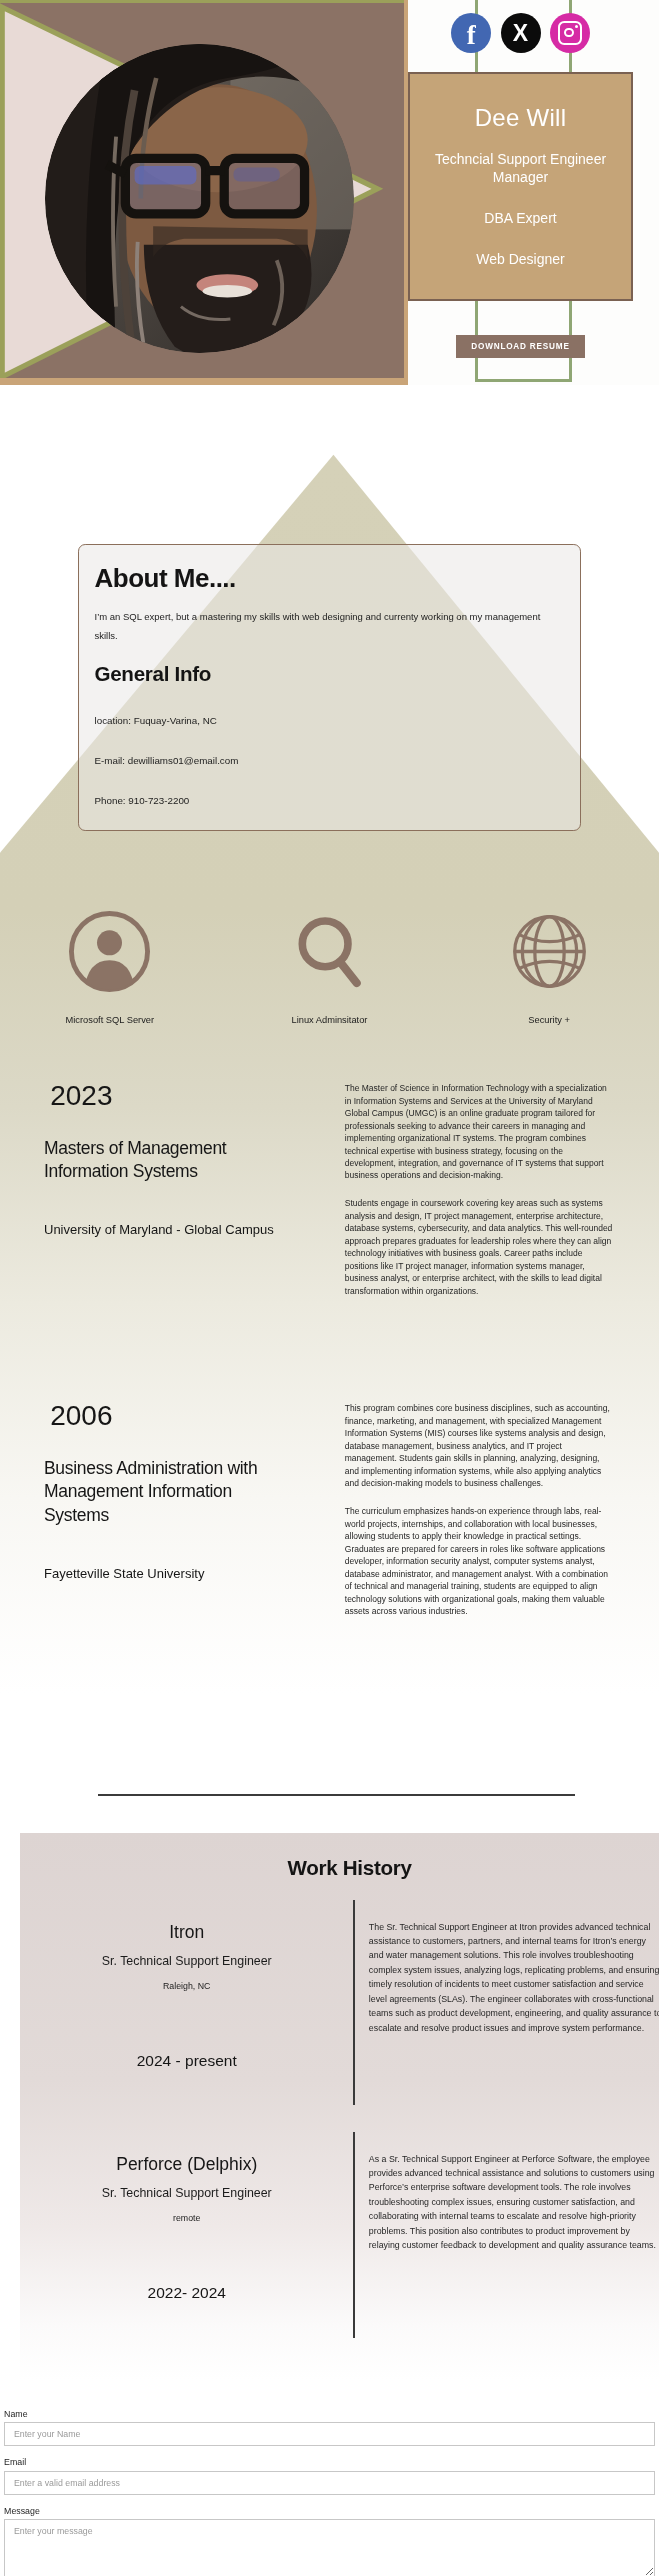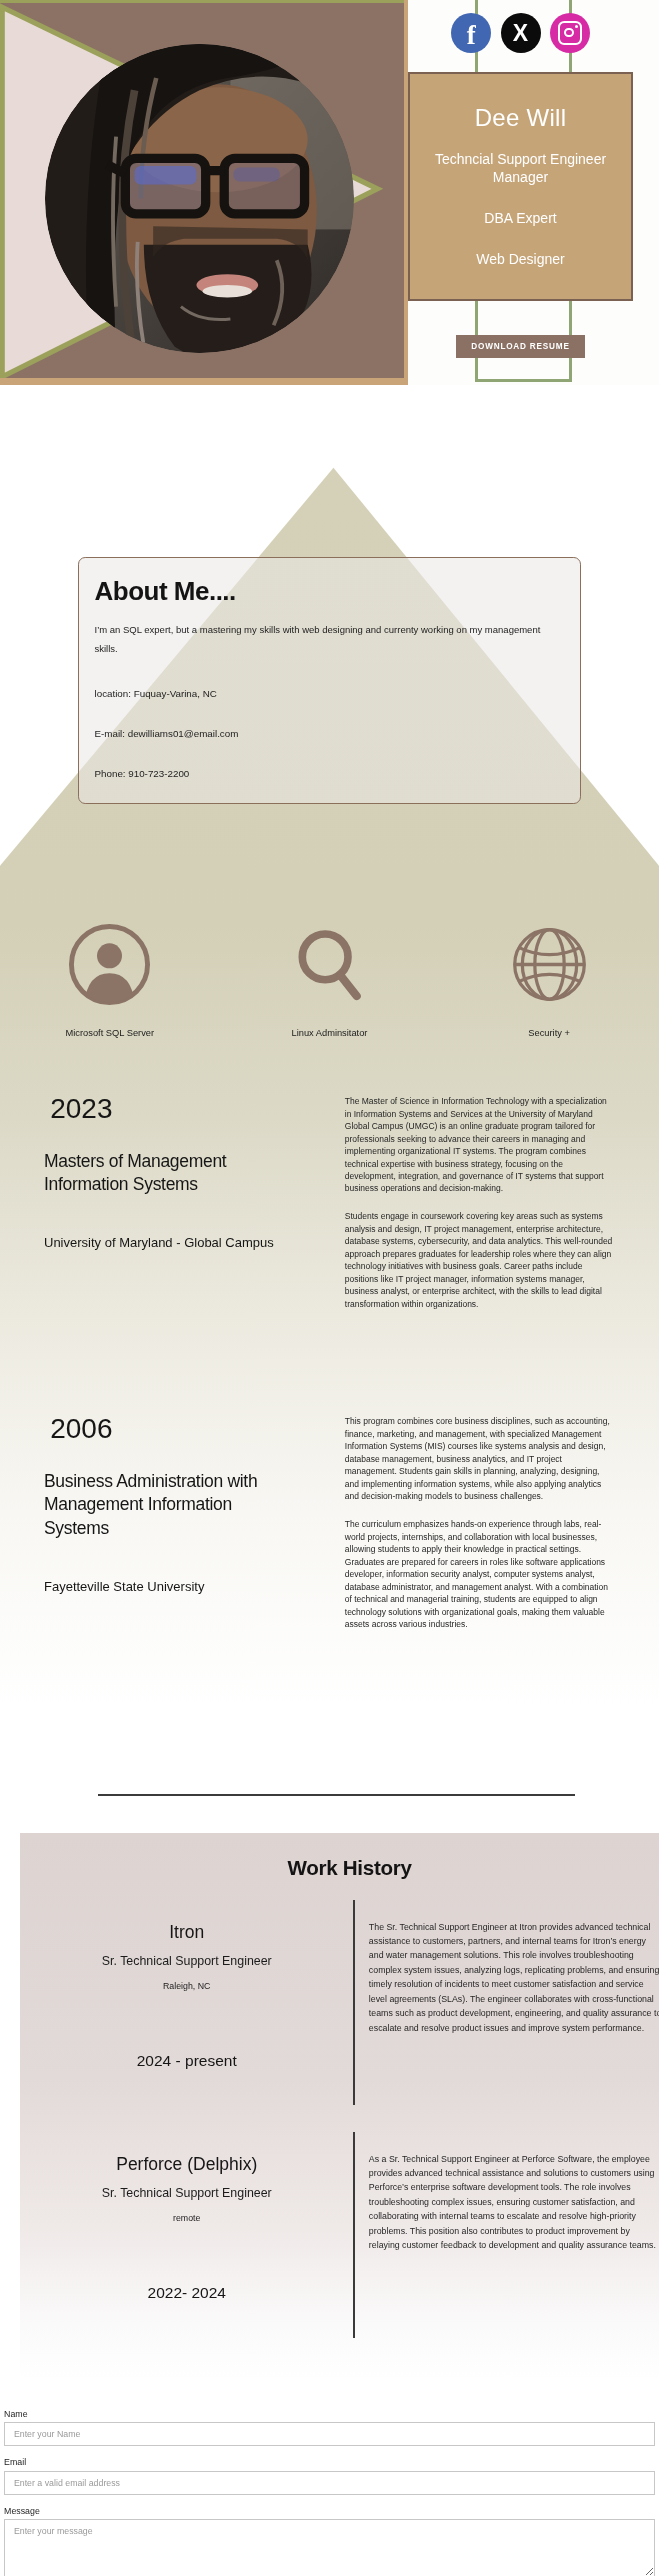--- a/index.html
+++ b/index.html
@@ -36,21 +36,21 @@
   .hero-name{font-size:24px;font-weight:500;margin-top:30px;letter-spacing:0.3px;}
   .hero-sub1{font-size:14px;margin:17.5px 19.6px 0;line-height:1.3;}
   .hero-sub2{font-size:14px;margin-top:24px;}
   .hero-sub3{font-size:14px;margin-top:25px;}
 
   .ribbon{position:absolute;left:67px;top:301px;width:97px;height:81px;border-left:3.1px solid #8fa674;border-right:3.1px solid #8fa674;border-bottom:3.1px solid #8fa674;}
   .download-btn{position:absolute;left:48px;top:335px;width:129px;height:23px;background:#8a7164;border:none;color:#fff;
     font-family:"Liberation Sans",sans-serif;font-size:8.2px;font-weight:700;letter-spacing:0.8px;cursor:pointer;z-index:3;}
 
   
-  .tri-section{position:absolute;left:0;top:394px;width:659px;height:1396px;}
+  .tri-section{position:absolute;left:0;top:381px;width:659px;height:1396px;}
   .tri-bg{position:absolute;left:0;top:0;right:0;bottom:0;
     clip-path:polygon(50.6% 5.28%, 100% 33.8%, 100% 100%, 0% 100%, 0% 33.8%);
     background:linear-gradient(180deg,#d5d1b8 5%,#d4d0b7 38%,#dcd9c7 52%,#eceadf 66%,#f8f7f3 80%,#ffffff 94%);}
 
   .about-card{position:absolute;left:78px;top:163px;width:503px;min-height:242px;background:rgba(233,232,230,0.55);
     border:1px solid #8b6f5b;border-radius:7.2px;padding:17.5px 15.5px 24px;z-index:2;}
   .about-title{font-size:26px;font-weight:600;color:#141414;letter-spacing:-0.5px;}
   .about-para{font-size:9.5px;line-height:2.05;color:#1d1d1d;margin-top:13.4px;max-width:479px;}
   .gi-title{font-size:20.6px;font-weight:600;color:#141414;margin-top:16.5px;letter-spacing:-0.3px;}
   .gi-row{font-size:9.8px;color:#1d1d1d;margin-top:29px;}
@@ -182,20 +182,21 @@
       <button class="download-btn">DOWNLOAD RESUME</button>
     </div>
   </div>
 
   <div class="tri-section">
     <div class="tri-bg"></div>
 
     <div class="about-card">
       <div class="about-title">About Me....</div>
       <div class="about-para">I’m an SQL expert, but a mastering my skills with web designing and currenty working on my management skills.</div>
+      <div class="gi-title">General Info</div>
       <div class="gi-row">location: Fuquay-Varina, NC</div>
       <div class="gi-row">E-mail: dewilliams01@email.com</div>
       <div class="gi-row">Phone: 910-723-2200</div>
     </div>
 
 
     <div class="certs">
       <div class="cert">
         <svg width="87" height="87" viewBox="0 0 160 160">
           <defs>

